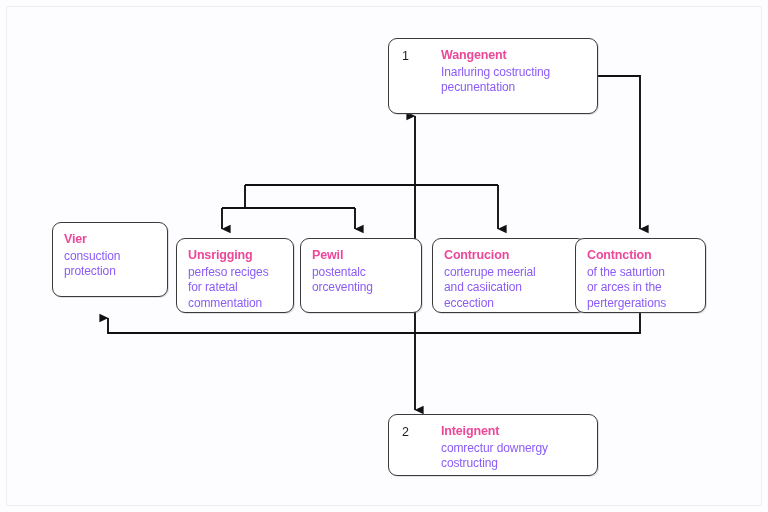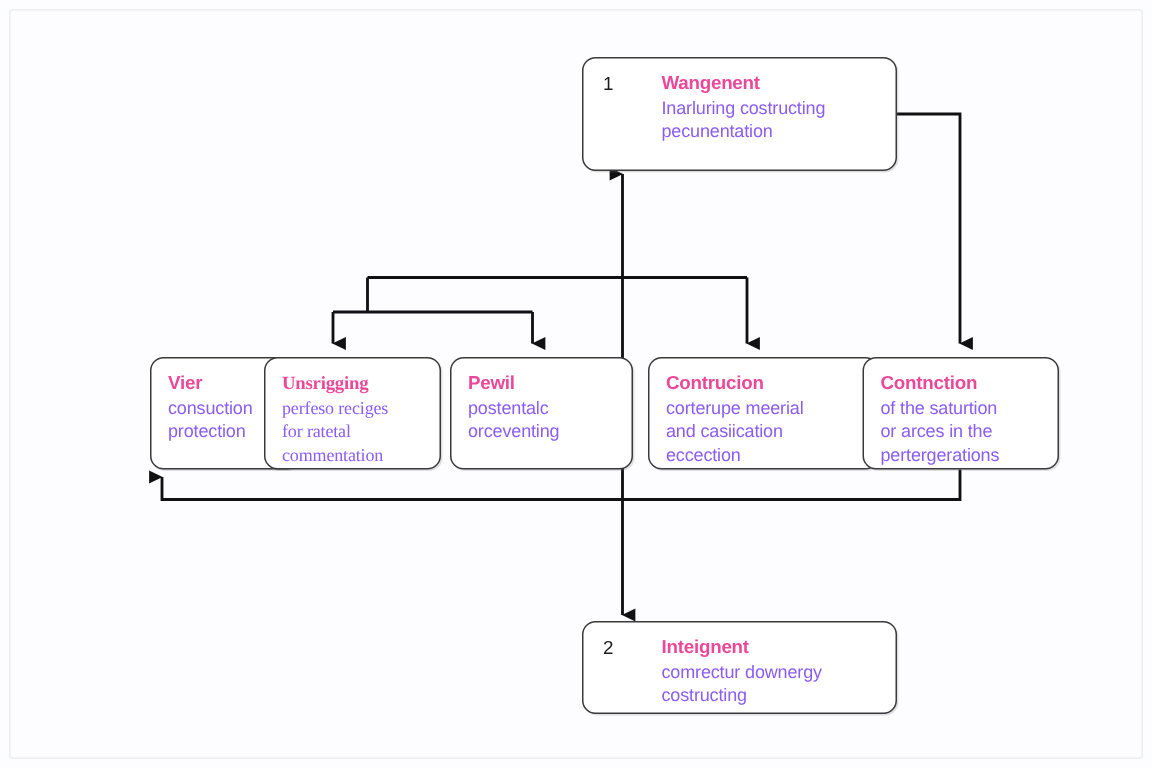--- a/index.html
+++ b/index.html
@@ -125,29 +125,29 @@
     <div class="node-num">1</div>
     <div class="node-inner">
       <div class="node-title">Wangenent</div>
       <div class="node-body">
         <span>Inarluring costructing</span>
         <span>pecunentation</span>
       </div>
     </div>
   </div>
 
-  <div class="node" style="left:52px; top:238px; width:100px; height:75px;margin-left:48px;">
+  <div class="node" style="left:52px; top:222px; width:116px; height:75px;">
     <div class="node-title">Vier</div>
     <div class="node-body">
       <span>consuction</span>
       <span>protection</span>
     </div>
   </div>
 
-  <div class="node" style="left:176px; top:238px; width:118px; height:75px;font-family:Liberation Serif, serif;">
+  <div class="node" style="left:176px; top:238px; width:118px; height:75px;">
     <div class="node-title">Unsrigging</div>
     <div class="node-body">
       <span>perfeso reciges</span>
       <span>for ratetal</span>
       <span>commentation</span>
     </div>
   </div>
 
   <div class="node" style="left:300px; top:238px; width:122px; height:75px;">
     <div class="node-title">Pewil</div>

